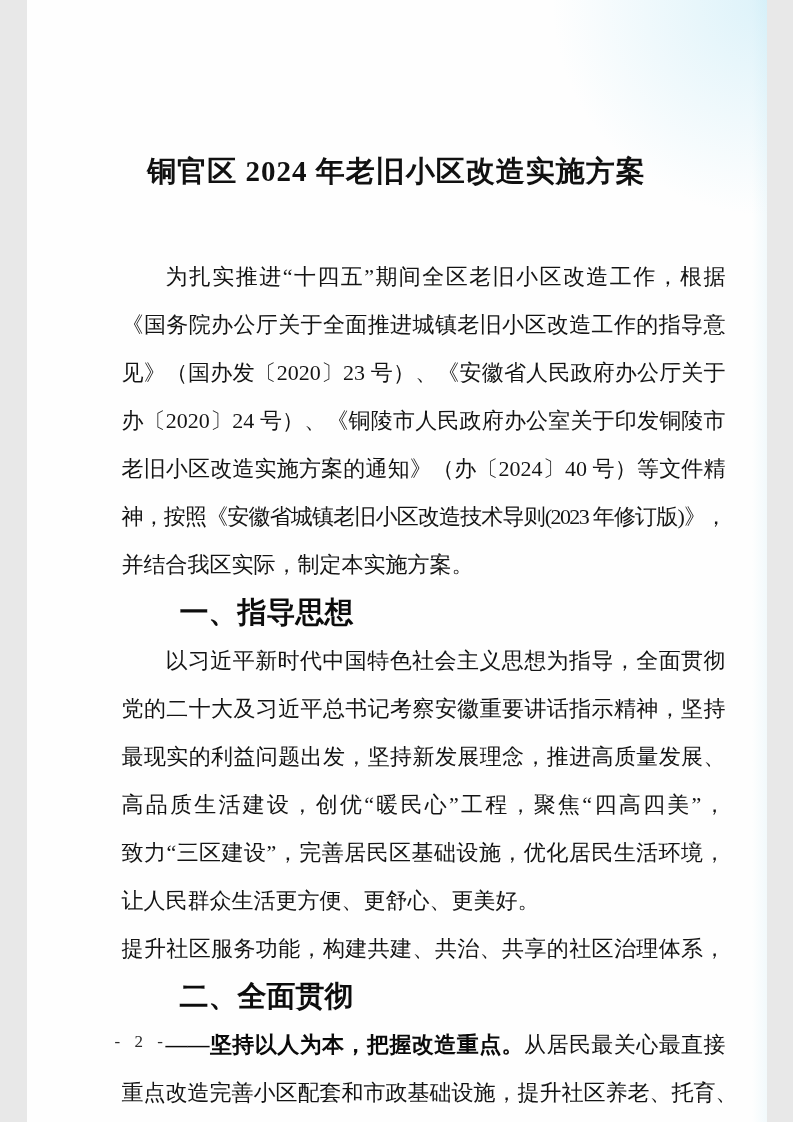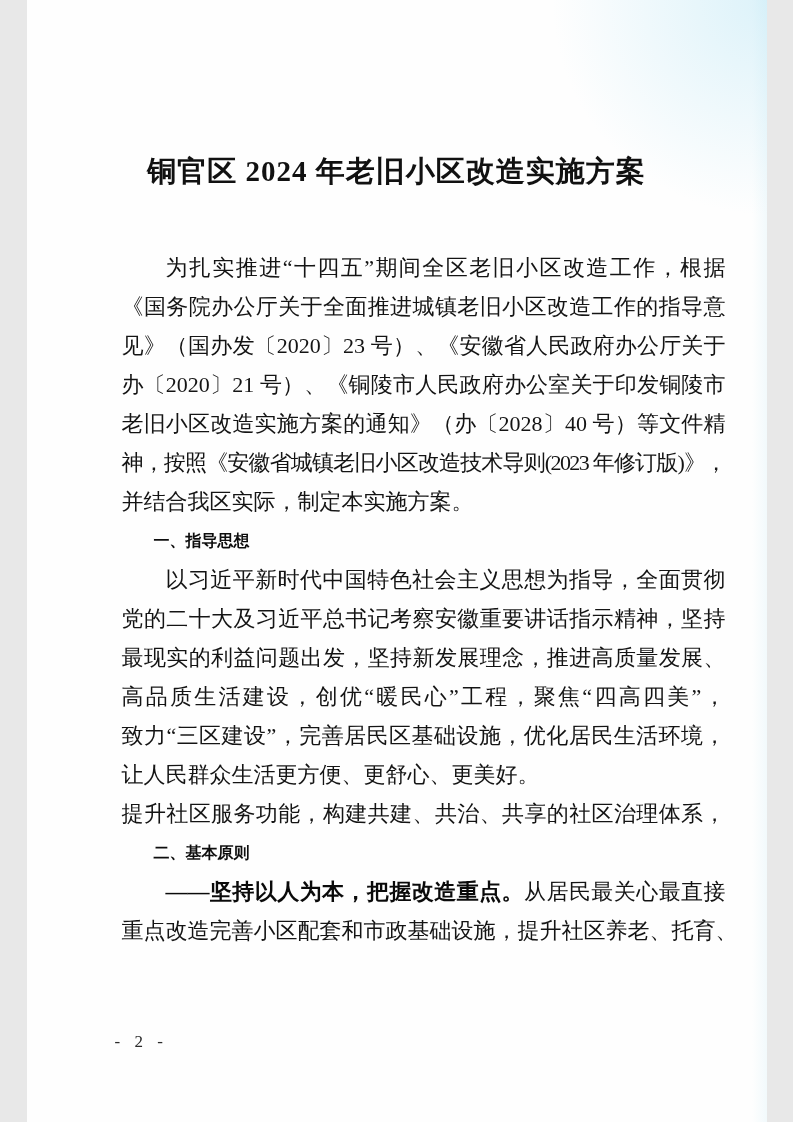--- a/index.html
+++ b/index.html
@@ -40,35 +40,36 @@
     width: 604px;
   }
   .line {
     font-size: 22px;
     line-height: 39px;
     height: 39px;
     text-align: justify;
     text-align-last: justify;
     white-space: nowrap;
     color: #141414;
+    margin-top: 9px;
   }
   .line.last {
     text-align: right;
     text-align-last: left;
   }
   .line.indent {
     text-indent: 2em;
   }
   .line.tight {
     letter-spacing: -1.6px;
   }
   .line.heading {
     font-weight: 700;
     font-family: "Liberation Sans", "DejaVu Sans", sans-serif;
-    font-size: 16px;
+    font-size: 29px;
     color: #0d0d0d;
   }
   .line .bold {
     font-weight: 700;
     color: #0a0a0a;
   }
   .page-number {
     position: absolute;
     left: 88px;
     top: 1032px;
@@ -81,31 +82,31 @@
 </head>
 <body>
 
 <div class="page">
   <h1 class="doc-title">铜官区 2024 年老旧小区改造实施方案</h1>
 
   <div class="body-text">
       <div class="line indent"><span>为扎实推进“十四五”期间全区老旧小区改造工作，根据</span></div>
       <div class="line"><span>《国务院办公厅关于全面推进城镇老旧小区改造工作的指导意</span></div>
       <div class="line"><span>见》（国办发〔2020〕23 号）、《安徽省人民政府办公厅关于</span></div>
-      <div class="line"><span>办〔2020〕21 号）、《铜陵市人民政府办公室关于印发铜陵市</span></div>
-      <div class="line"><span>老旧小区改造实施方案的通知》（办〔2028〕40 号）等文件精</span></div>
+      <div class="line"><span>办〔2020〕24 号）、《铜陵市人民政府办公室关于印发铜陵市</span></div>
+      <div class="line"><span>老旧小区改造实施方案的通知》（办〔2024〕40 号）等文件精</span></div>
       <div class="line tight"><span>神，按照《安徽省城镇老旧小区改造技术导则(2023 年修订版)》，</span></div>
       <div class="line last"><span>并结合我区实际，制定本实施方案。</span></div>
       <div class="line heading indent last"><span>一、指导思想</span></div>
       <div class="line indent"><span>以习近平新时代中国特色社会主义思想为指导，全面贯彻</span></div>
       <div class="line"><span>党的二十大及习近平总书记考察安徽重要讲话指示精神，坚持</span></div>
       <div class="line"><span>最现实的利益问题出发，坚持新发展理念，推进高质量发展、</span></div>
       <div class="line"><span>高品质生活建设，创优“暖民心”工程，聚焦“四高四美”，</span></div>
       <div class="line"><span>致力“三区建设”，完善居民区基础设施，优化居民生活环境，</span></div>
       <div class="line last"><span>让人民群众生活更方便、更舒心、更美好。</span></div>
       <div class="line"><span>提升社区服务功能，构建共建、共治、共享的社区治理体系，</span></div>
-      <div class="line heading indent last"><span>二、基本原则</span></div>
+      <div class="line heading indent last"><span>二、全面贯彻</span></div>
       <div class="line indent"><span class="bold">——坚持以人为本，把握改造重点。</span><span>从居民最关心最直接</span></div>
       <div class="line"><span>重点改造完善小区配套和市政基础设施，提升社区养老、托育、</span></div>
     </div>
 
   <div class="page-number">- 2 -</div>
 </div>
 
 </body></html>

